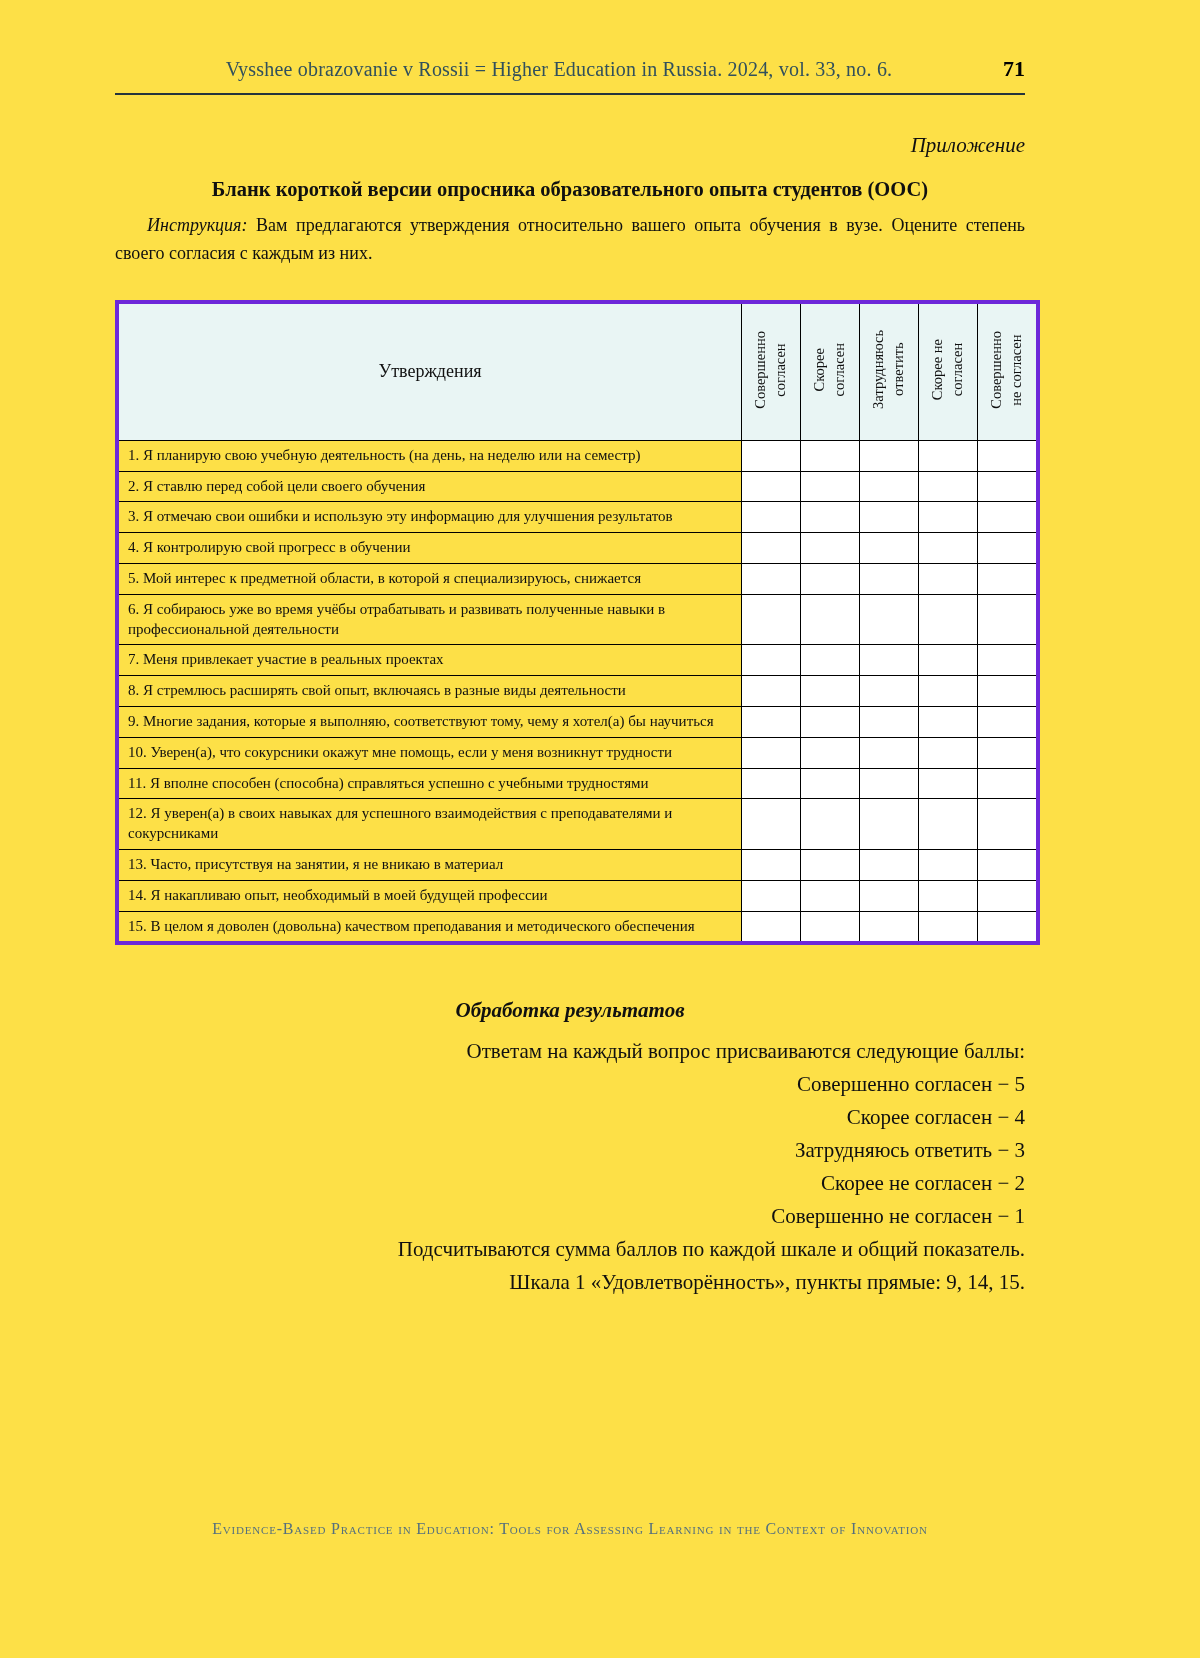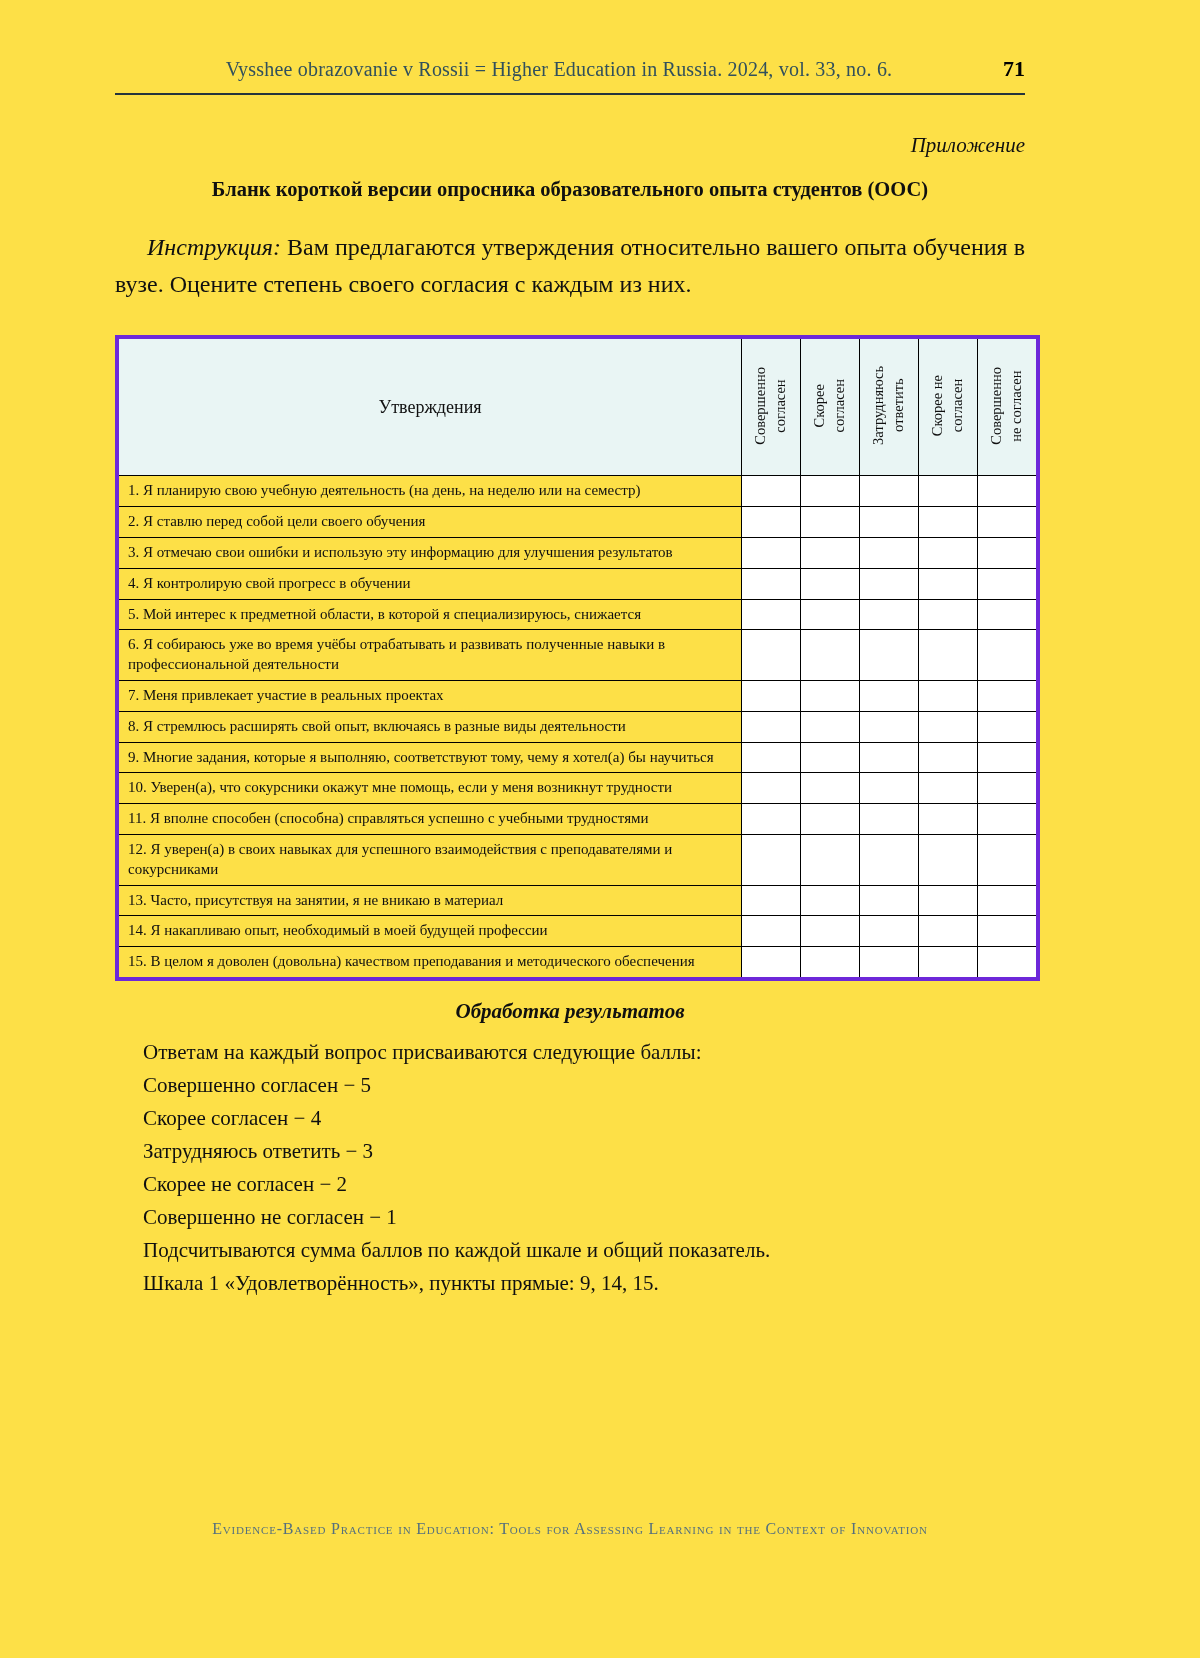--- a/index.html
+++ b/index.html
@@ -59,22 +59,22 @@
   
   .form-title {
     margin-top: 20px;
     text-align: center;
     font-weight: bold;
     font-size: 20.5px;
   }
 
   
   .instruction {
-    margin-top: 28px;
-    font-size: 24px;
+    margin-top: 11px;
+    font-size: 18px;
     line-height: 1.55;
     text-align: justify;
     text-indent: 32px;
   }
   .instruction .label {
     font-style: italic;
   }
 
   
   table.questionnaire {
@@ -118,33 +118,34 @@
     line-height: 1.32;
     padding: 5px 10px 5px 9px;
     vertical-align: middle;
   }
   td.answer-cell {
     background: #ffffff;
   }
 
   
   .results-heading {
-    margin-top: 18px;
+    margin-top: 53px;
     text-align: center;
     font-weight: bold;
     font-style: italic;
     font-size: 21px;
   }
   .results-lines {
     margin-top: 12px;
     padding-left: 28px;
     font-size: 21px;
   }
   .result-line {
     line-height: 1.57;
+    text-align: right;
   }
 
   
   .footer {
     position: absolute;
     top: 1520px;
     left: 115px;
     width: 910px;
     text-align: center;
     font-variant: small-caps;

